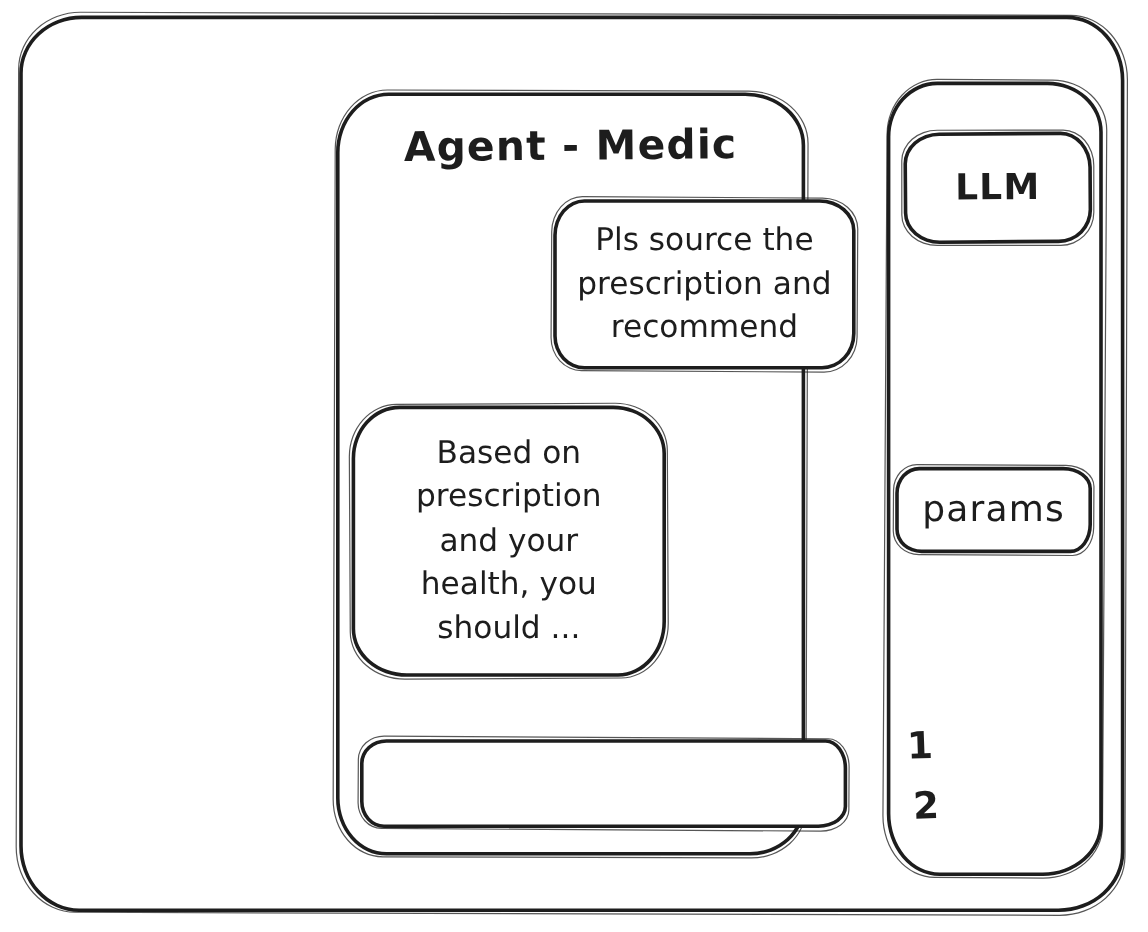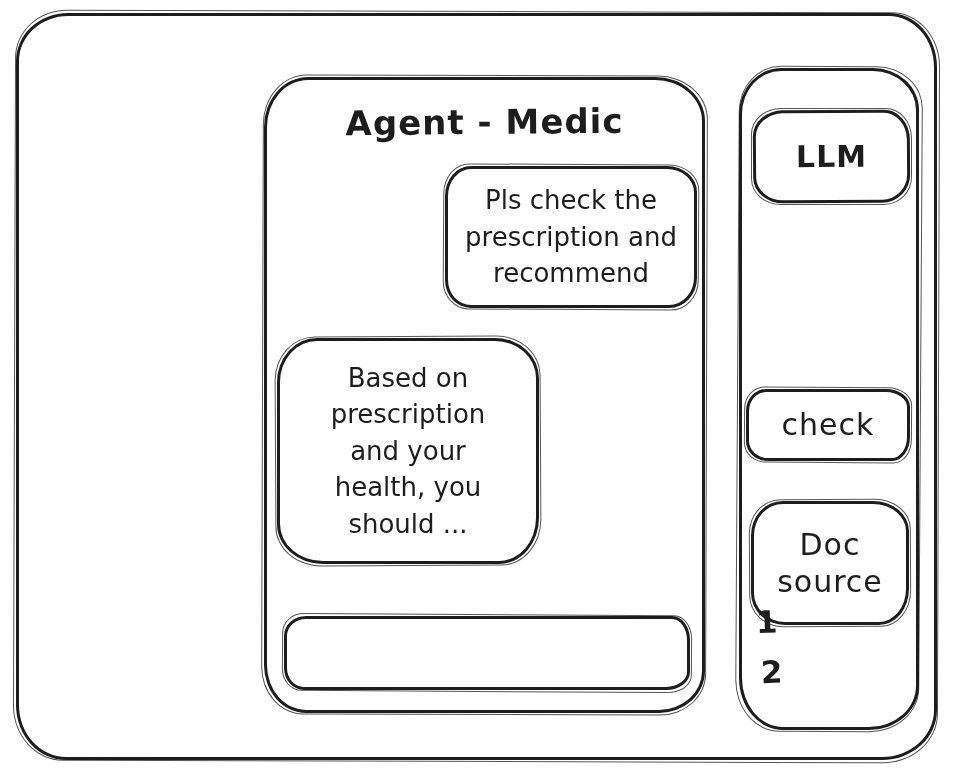--- a/index.html
+++ b/index.html
@@ -61,21 +61,21 @@
     left: 24px; top: 86px; width: 190px; height: 78px;
     border-radius: 20px 16px 22px 18px / 18px 22px 16px 20px;
   }
   .hitem2 {
     left: 16px; top: 202px; width: 188px; height: 80px;
     border-radius: 24px 18px 20px 22px / 20px 22px 24px 18px;
   }
 
   
   .chat {
-    left: 264px; top: 77px; width: 441px; height: 636px;
+    left: 280px; top: 77px; width: 391px; height: 636px;
     border-radius: 44px 50px 46px 42px / 50px 44px 42px 48px;
   }
   .chat .panel-title { top: 22px; font-size: 34px; transform: rotate(-0.5deg); }
   .bubble {
     display: flex;
     align-items: center;
     justify-content: center;
     text-align: center;
     font-size: 26px;
     line-height: 1.4;
@@ -163,33 +163,32 @@
 
 <div class="stage">
 
   <div class="sk frame big"></div>
 
 
   <section class="sk chat big">
     <h1 class="panel-title">Agent - Medic</h1>
 
     <div class="sk bubble bubble-user">
-      <span>Pls check the prescription and recommend</span>
+      <span>Pls source the prescription and recommend</span>
     </div>
 
     <div class="sk bubble bubble-bot tilt-l">
       <span>Based on prescription and your health, you should ...</span>
     </div>
 
     <div class="sk chat-input-box">
       <input type="text" placeholder="" style="">
     </div>
   </section>
 
   <aside class="sk tools">
     <button class="sk tbtn btn-llm">LLM</button>
-    <button class="sk tbtn btn-params">check</button>
-    <button class="sk tbtn btn-doc tilt-l">Doc source</button>
+    <button class="sk tbtn btn-params">params</button>
     <div class="doc-num num1">1</div>
     <div class="doc-num num2">2</div>
   </aside>
 
 </div>
 
 </body></html>

